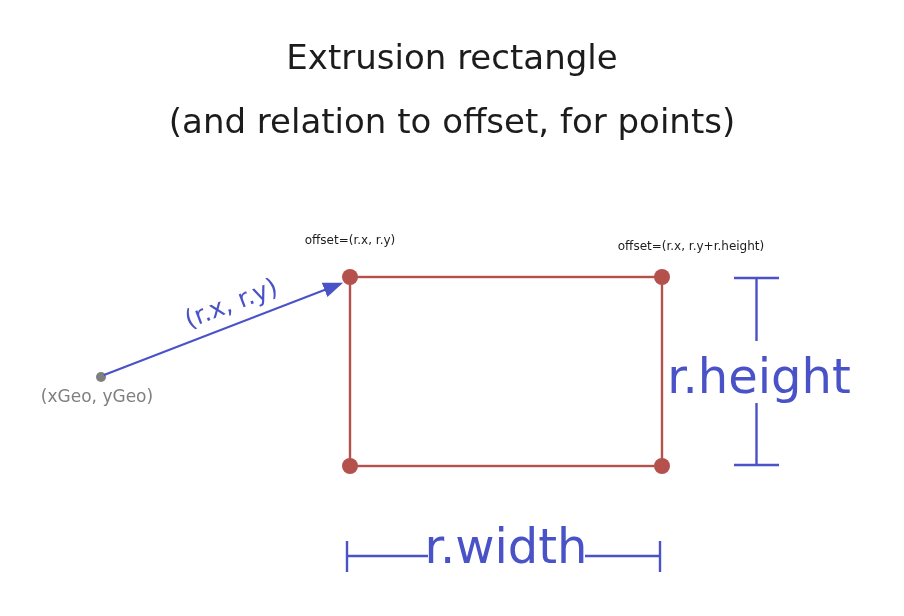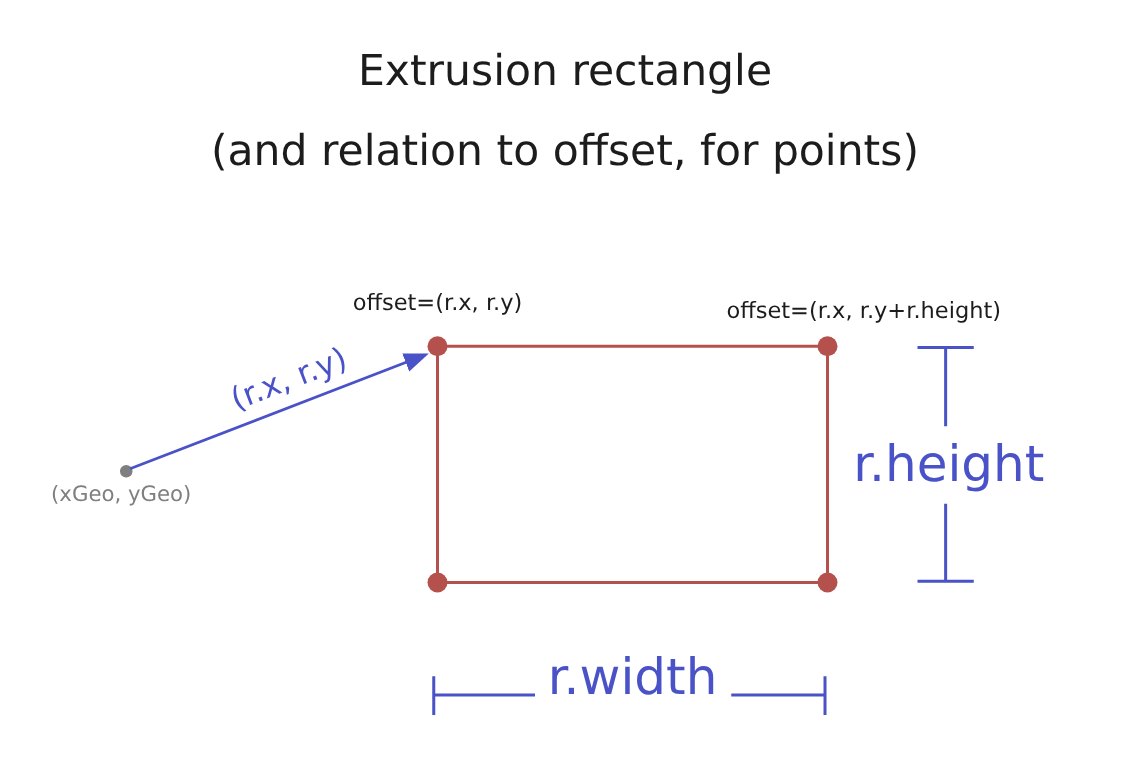--- a/index.html
+++ b/index.html
@@ -29,28 +29,28 @@
     transform: translateX(-50%);
   }
   .title {
     left: 50%;
     font-size: 34px;
     color: var(--color-text, #1c1c1c);
   }
   .title-1 { top: 40px; }
   .title-2 { top: 104px; }
   .corner-label {
-    font-size: 18px;
+    font-size: 12px;
     color: var(--color-text, #1c1c1c);
   }
   .blue-label {
     color: var(--color-blue, #4a52c8);
   }
   .dim-label {
-    font-size: 40px;
+    font-size: 48px;
     color: var(--color-blue, #4a52c8);
   }
   .vector-label {
     font-size: 25px;
     transform: translate(-50%, -50%) rotate(-21deg);
   }
   .geo-label {
     font-size: 17px;
     color: var(--color-gray, #7f7f7f);
   }

